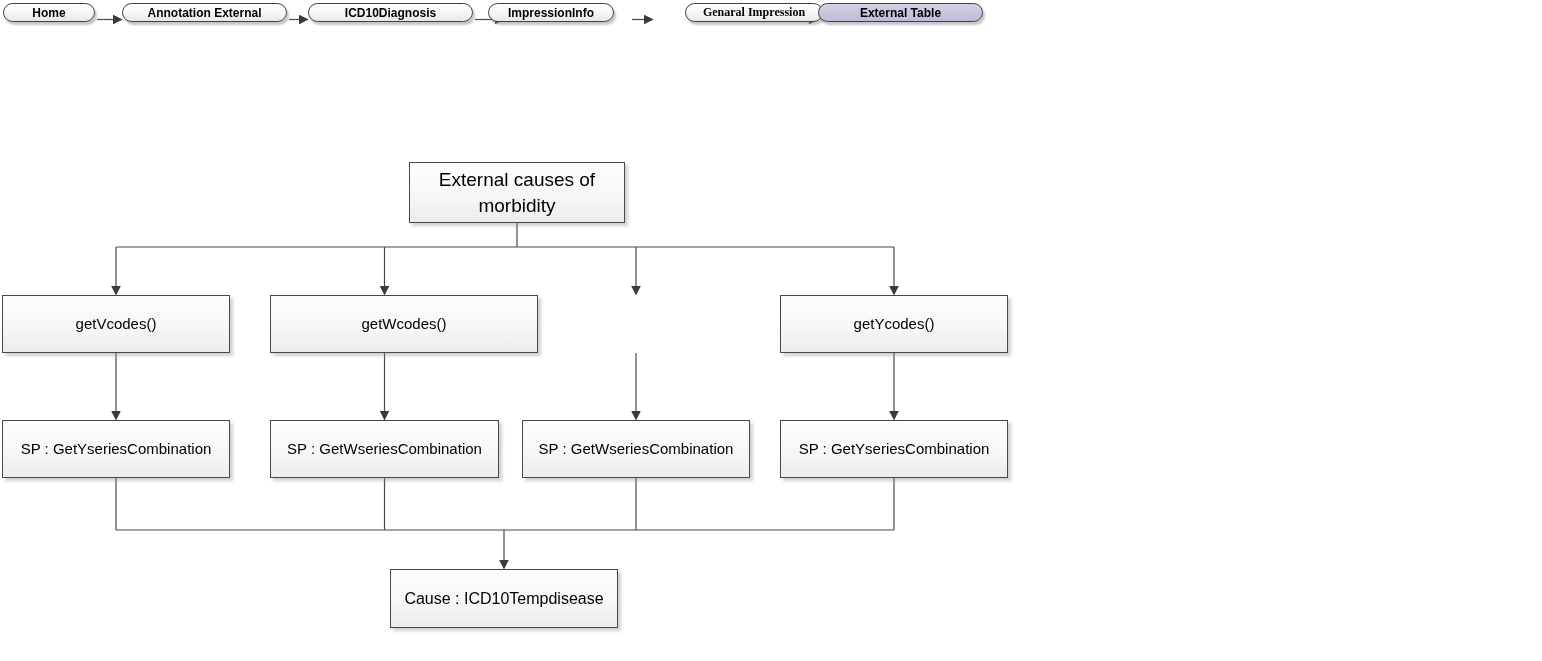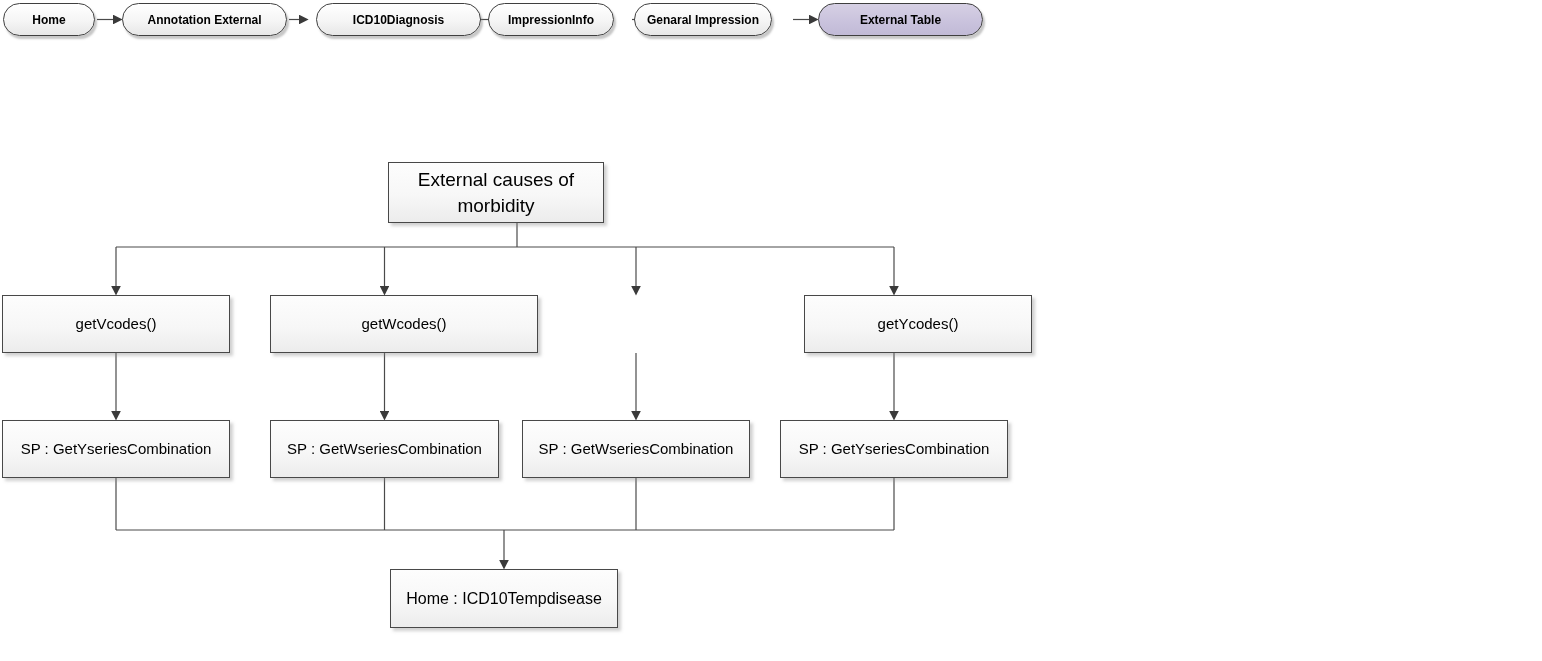--- a/index.html
+++ b/index.html
@@ -14,21 +14,21 @@
   }
   svg.connectors {
     position: absolute;
     left: 0; top: 0;
     width: 1542px; height: 661px;
     pointer-events: none;
   }
   .pill {
     position: absolute;
     top: 3px;
-    height: 33px;
+    height: 19px;
     border-radius: 17px;
     border: 1.4px solid #3f3f3f;
     background: linear-gradient(180deg, #ffffff 0%, #f5f5f5 55%, #e7e7e7 100%);
     box-shadow: 2px 3px 2px rgba(130,130,130,0.45);
     display: flex;
     align-items: center;
     justify-content: center;
     font-size: 12px;
     font-weight: bold;
     white-space: nowrap;
@@ -92,32 +92,32 @@
       <path d="M894,478 V530"></path>
       <path d="M116,530 H894"></path>
 
       <line x1="504" y1="530" x2="504" y2="560" marker-end="url(#ah)"></line>
     </g>
   </svg>
 
   <nav>
     <div class="pill" style="left:3px;   width:92px;">Home</div>
     <div class="pill" style="left:122px; width:165px;">Annotation External</div>
-    <div class="pill" style="left:316px; width:165px;">ICD10Diagnosis</div>
+    <div class="pill" style="left:308px; width:165px;">ICD10Diagnosis</div>
     <div class="pill" style="left:488px; width:126px;">ImpressionInfo</div>
-    <div class="pill" style="left:634px; width:138px;">Genaral Impression</div>
+    <div class="pill" style="left:685px; width:138px;font-family:Liberation Serif, serif;">Genaral Impression</div>
     <div class="pill active" style="left:818px; width:165px;">External Table</div>
   </nav>
 
-  <div class="node root" style="left:388px; top:162px; width:216px; height:61px;">External causes of morbidity</div>
+  <div class="node root" style="left:409px; top:162px; width:216px; height:61px;">External causes of morbidity</div>
 
   <div class="node" style="left:2px;   top:295px; width:228px; height:58px;">getVcodes()</div>
   <div class="node" style="left:270px; top:295px; width:268px; height:58px;">getWcodes()</div>
-  <div class="node" style="left:780px; top:295px; width:228px; height:58px;margin-left:24px;">getYcodes()</div>
+  <div class="node" style="left:780px; top:295px; width:228px; height:58px;">getYcodes()</div>
 
   <div class="node" style="left:2px;   top:420px; width:228px; height:58px;">SP : GetYseriesCombination</div>
   <div class="node" style="left:270px; top:420px; width:229px; height:58px;">SP : GetWseriesCombination</div>
   <div class="node" style="left:522px; top:420px; width:228px; height:58px;">SP : GetWseriesCombination</div>
   <div class="node" style="left:780px; top:420px; width:228px; height:58px;">SP : GetYseriesCombination</div>
 
-  <div class="node table" style="left:390px; top:569px; width:228px; height:59px;">Home : ICD10Tempdisease</div>
+  <div class="node table" style="left:390px; top:569px; width:228px; height:59px;">Cause : ICD10Tempdisease</div>
 
 </div>
 
 </body></html>

